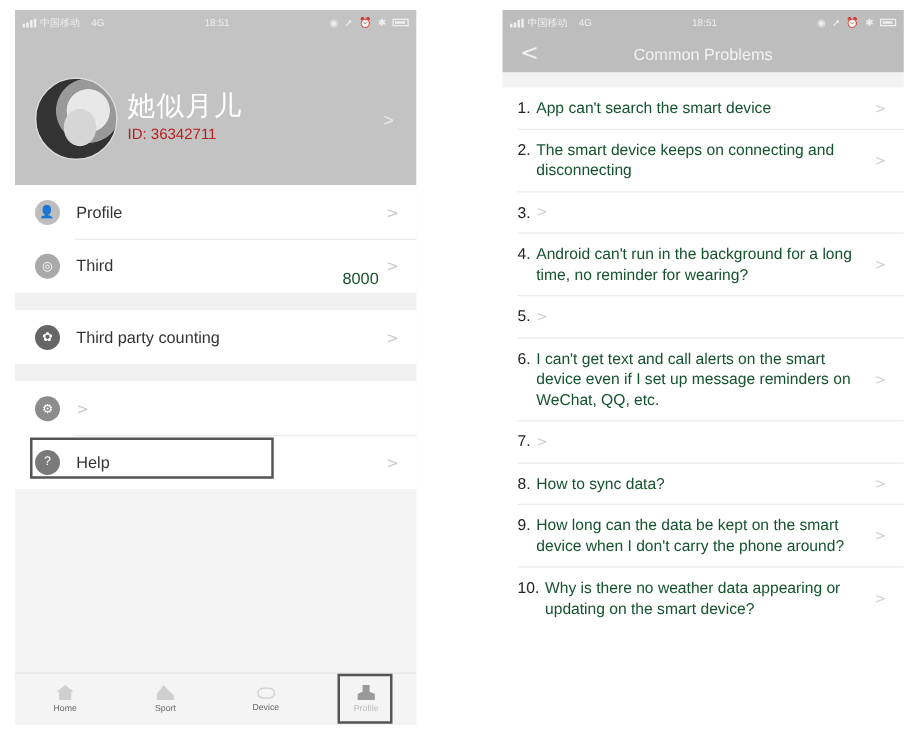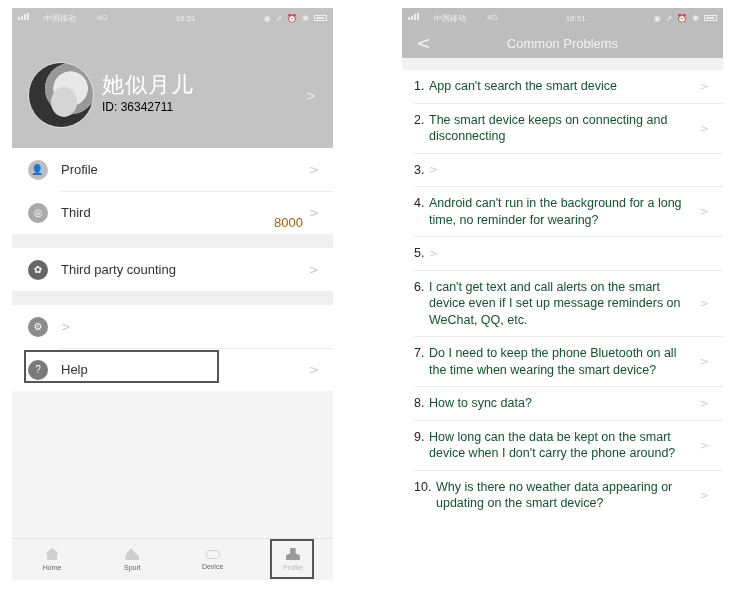--- a/index.html
+++ b/index.html
@@ -2,43 +2,43 @@
 <html><head>
 <meta charset="utf-8">
 <style>
   * { box-sizing: border-box; margin: 0; padding: 0; }
   body { width: 735px; height: 601px; background: #fff; position: relative; overflow: hidden; font-family: "Liberation Sans", sans-serif; color: #222; }
   .phone { position: absolute; top: 8px; width: 321px; }
   #left { left: 12px; height: 572px; background: #f4f4f4; }
   #right { left: 402px; height: 585px; background: #fff; }
 
   .statusbar { height: 20px; display: flex; align-items: center; justify-content: space-between; padding: 0 6px; font-size: 8px; color: #eee; }
-  .statusbar .sig { display: flex; gap: 15px; }
+  .statusbar .sig { display: flex; align-items: center; gap: 3px; }
   .bars { display: inline-flex; align-items: flex-end; gap: 1px; height: 7px; }
   .bars i { display: block; width: 2px; background: #eee; }
   .status-icons { display: flex; gap: 5px; align-items: center; }
   .battery { width: 13px; height: 6px; border: 1px solid #eee; position: relative; }
   .battery::after { content: ""; position: absolute; left: 1px; top: 1px; width: 8px; height: 2px; background: #eee; }
 
   
   .profile-header { background: #c3c3c3; height: 140px; position: relative; }
   .profile-header .statusbar { background: transparent; }
   .avatar { position: absolute; left: 16px; top: 54px; width: 66px; height: 66px; border-radius: 50%; border: 1px solid #ddd; overflow: hidden; background: radial-gradient(circle at 65% 40%, #e8e8e8 0 30%, #999 31% 45%, #333 46% 100%); }
   .avatar .face { position: absolute; left: 22px; top: 24px; width: 26px; height: 30px; border-radius: 50%; background: #d6d6d6; }
   .user-name { position: absolute; left: 90px; top: 62px; font-size: 22px; color: #fff; letter-spacing: 1px; }
-  .user-id { position: absolute; left: 90px; top: 92px; font-size: 12px; color: #000000; }
+  .user-id { position: absolute; left: 90px; top: 92px; font-size: 12px; color: #b91c1c; }
   .header-chevron { position: absolute; right: 18px; top: 80px; color: #eee; font-size: 14px; }
 
   .menu-group { background: #fff; }
   .gap { height: 14px; background: #f0f0f0; }
   .menu-row { height: 43px; display: flex; align-items: center; padding-left: 16px; position: relative; background: #fff; }
   .menu-row + .menu-row::before { content: ""; position: absolute; top: 0; left: 48px; right: 0; height: 1px; background: #ececec; }
   .menu-icon { width: 20px; height: 20px; border-radius: 50%; display: flex; align-items: center; justify-content: center; font-size: 10px; color: #fff; margin-right: 13px; }
   .menu-label { font-size: 13px; color: #333; flex: 1; }
-  .menu-value { font-size: 13px; color: #a16207; margin-right: 6px; margin-top: 20px; }
+  .menu-value { font-size: 13px; color: #14532d; margin-right: 6px; margin-top: 20px; }
   .chev { color: #c8c8c8; font-size: 12px; margin-right: 14px; font-family: "DejaVu Sans", sans-serif; }
   .help-highlight { position: absolute; left: 12px; top: 2px; width: 195px; height: 33px; border: 2px solid #555; pointer-events: none; }
 
   .tabbar { position: absolute; left: 0; right: 0; bottom: 0; height: 42px; background: #f4f4f4; border-top: 1px solid #e3e3e3; display: flex; }
   .tab { flex: 1; display: flex; flex-direction: column; align-items: center; justify-content: center; font-size: 7px; color: #666; gap: 4px; position: relative; }
   .tab-icon { width: 14px; height: 12px; background: #cfcfcf; }
   .tab.active { color: #bbb; }
   .tab.active .tab-icon { background: #9a9a9a; }
   .tab-highlight { position: absolute; left: 17px; top: 0px; width: 44px; height: 40px; border: 2px solid #555; }
 
@@ -195,21 +195,20 @@
         <span class="faq-num">5.</span>
         <span class="faq-chev">&gt;</span>
       </div>
     <div class="faq-item">
         <span class="faq-num">6.</span>
         <span class="faq-text">I can't get text and call alerts on the smart device even if I set up message reminders on WeChat, QQ, etc.</span>
         <span class="faq-chev">&gt;</span>
       </div>
     <div class="faq-item">
         <span class="faq-num">7.</span>
-        <span class="faq-text">Do I need to keep the phone Bluetooth on all the time when wearing the smart device?</span>
         <span class="faq-chev">&gt;</span>
       </div>
     <div class="faq-item">
         <span class="faq-num">8.</span>
         <span class="faq-text">How to sync data?</span>
         <span class="faq-chev">&gt;</span>
       </div>
     <div class="faq-item">
         <span class="faq-num">9.</span>
         <span class="faq-text">How long can the data be kept on the smart device when I don't carry the phone around?</span>

